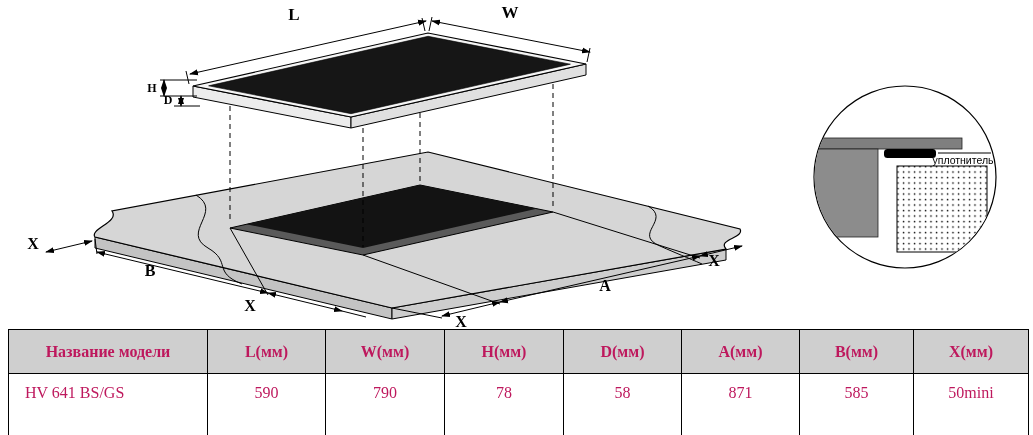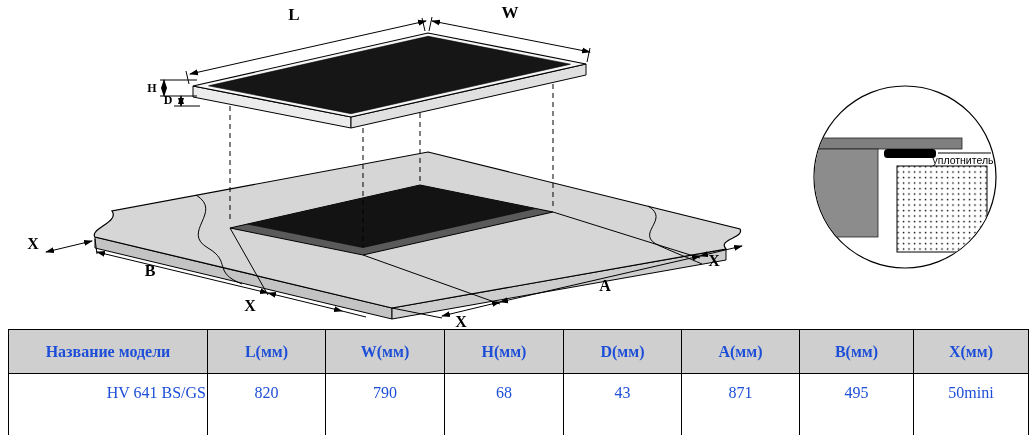--- a/index.html
+++ b/index.html
@@ -3,24 +3,24 @@
 <meta charset="utf-8">
 <style>
   html,body{margin:0;padding:0;background:#fff;}
   .canvas{position:relative;width:1033px;height:435px;background:#ffffff;overflow:hidden;
           font-family:"Liberation Serif", serif;}
   .diagram-svg{position:absolute;left:0;top:0;}
   .dim-label{font-family:"Liberation Serif", serif;font-weight:bold;fill:#000;}
   .seal-text{font-family:"Liberation Sans", sans-serif;font-weight:normal;fill:#000;}
   .spec-table{position:absolute;left:8px;top:329px;border-collapse:collapse;table-layout:fixed;}
   .spec-table th,.spec-table td{border:1px solid #000;text-align:center;overflow:hidden;
-          font-family:"Liberation Serif", serif;color:#1d4ed8;}
+          font-family:"Liberation Serif", serif;color:#be185d;}
   .spec-table th{background:#cfcfcf;font-weight:bold;font-size:16px;height:41px;}
   .spec-table td.data-cell{background:#fff;font-size:16px;height:51px;vertical-align:top;padding-top:10px;}
-  .spec-table td.model-cell{text-align:right;padding-left:16px;}
+  .spec-table td.model-cell{text-align:left;padding-left:16px;}
 </style>
 </head>
 <body>
 
 <div class="canvas">
 
   <svg class="diagram-svg" width="1033" height="329" viewBox="0 0 1033 329">
     <defs>
       <marker id="arr" markerWidth="9" markerHeight="7" refX="8" refY="3" orient="auto-start-reverse" markerUnits="userSpaceOnUse" viewBox="0 0 9 6">
         <path d="M0,0 L9,3 L0,6 Z" fill="#000"></path>
@@ -140,25 +140,25 @@
         <th>H(мм)</th>
         <th>D(мм)</th>
         <th>A(мм)</th>
         <th>B(мм)</th>
         <th>X(мм)</th>
       </tr>
     </thead>
     <tbody>
       <tr>
         <td class="data-cell model-cell">HV 641 BS/GS</td>
-        <td class="data-cell">820</td>
+        <td class="data-cell">590</td>
         <td class="data-cell">790</td>
-        <td class="data-cell">68</td>
-        <td class="data-cell">43</td>
+        <td class="data-cell">78</td>
+        <td class="data-cell">58</td>
         <td class="data-cell">871</td>
-        <td class="data-cell">495</td>
+        <td class="data-cell">585</td>
         <td class="data-cell">50mini</td>
       </tr>
 
     </tbody>
   </table>
 
 </div>
 
 </body></html>

